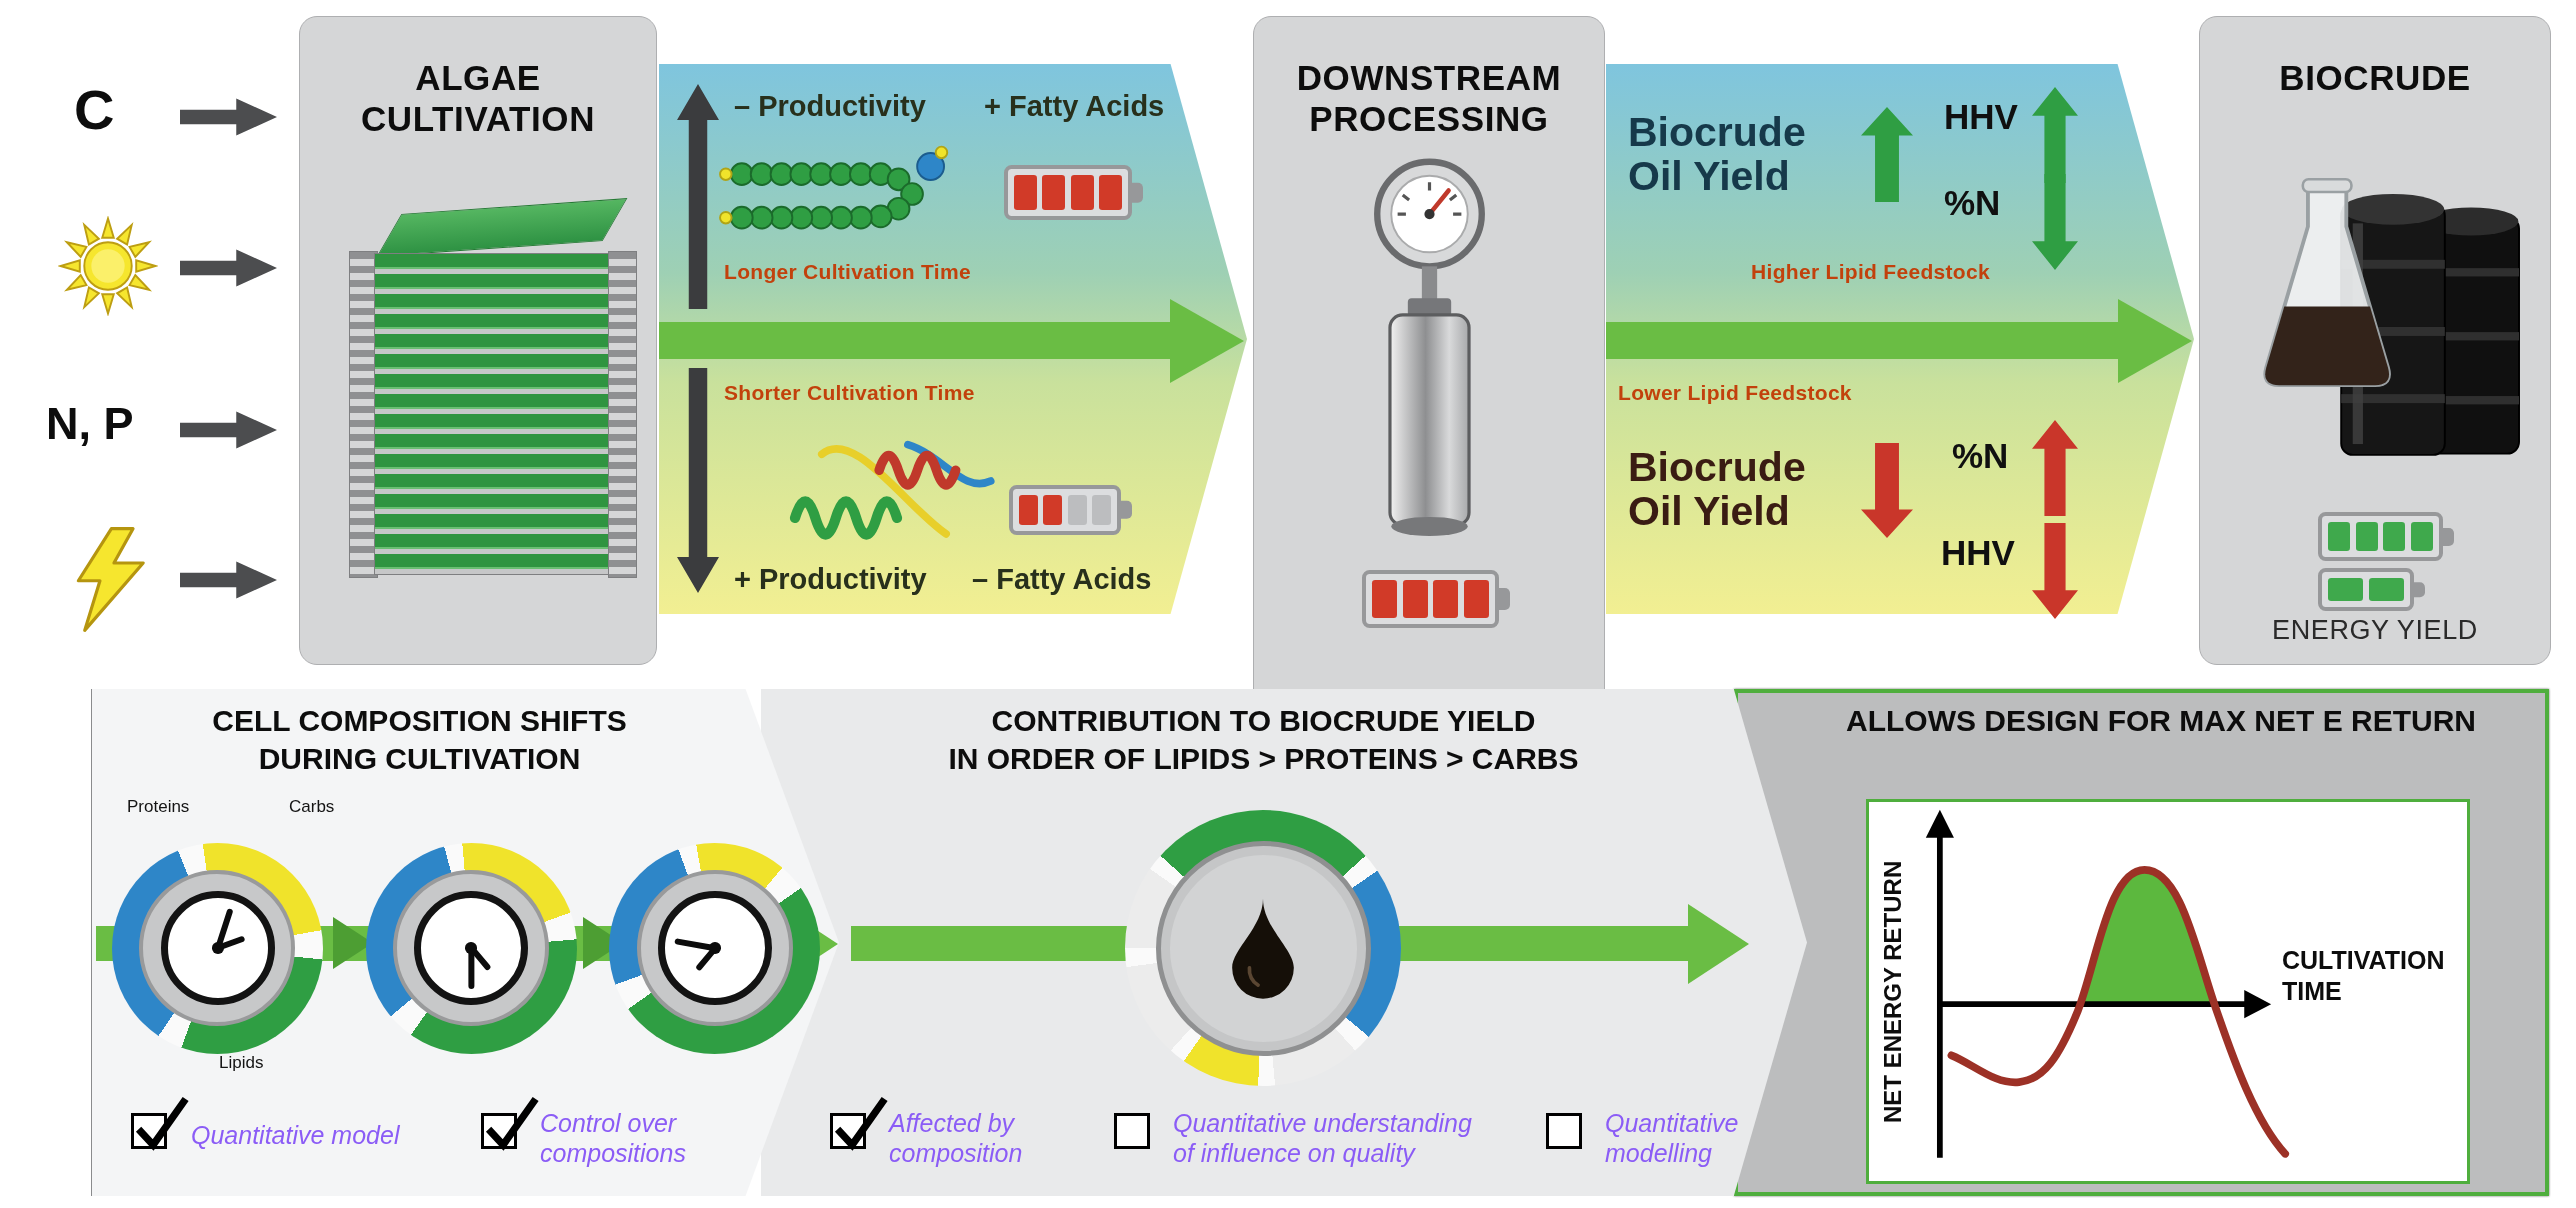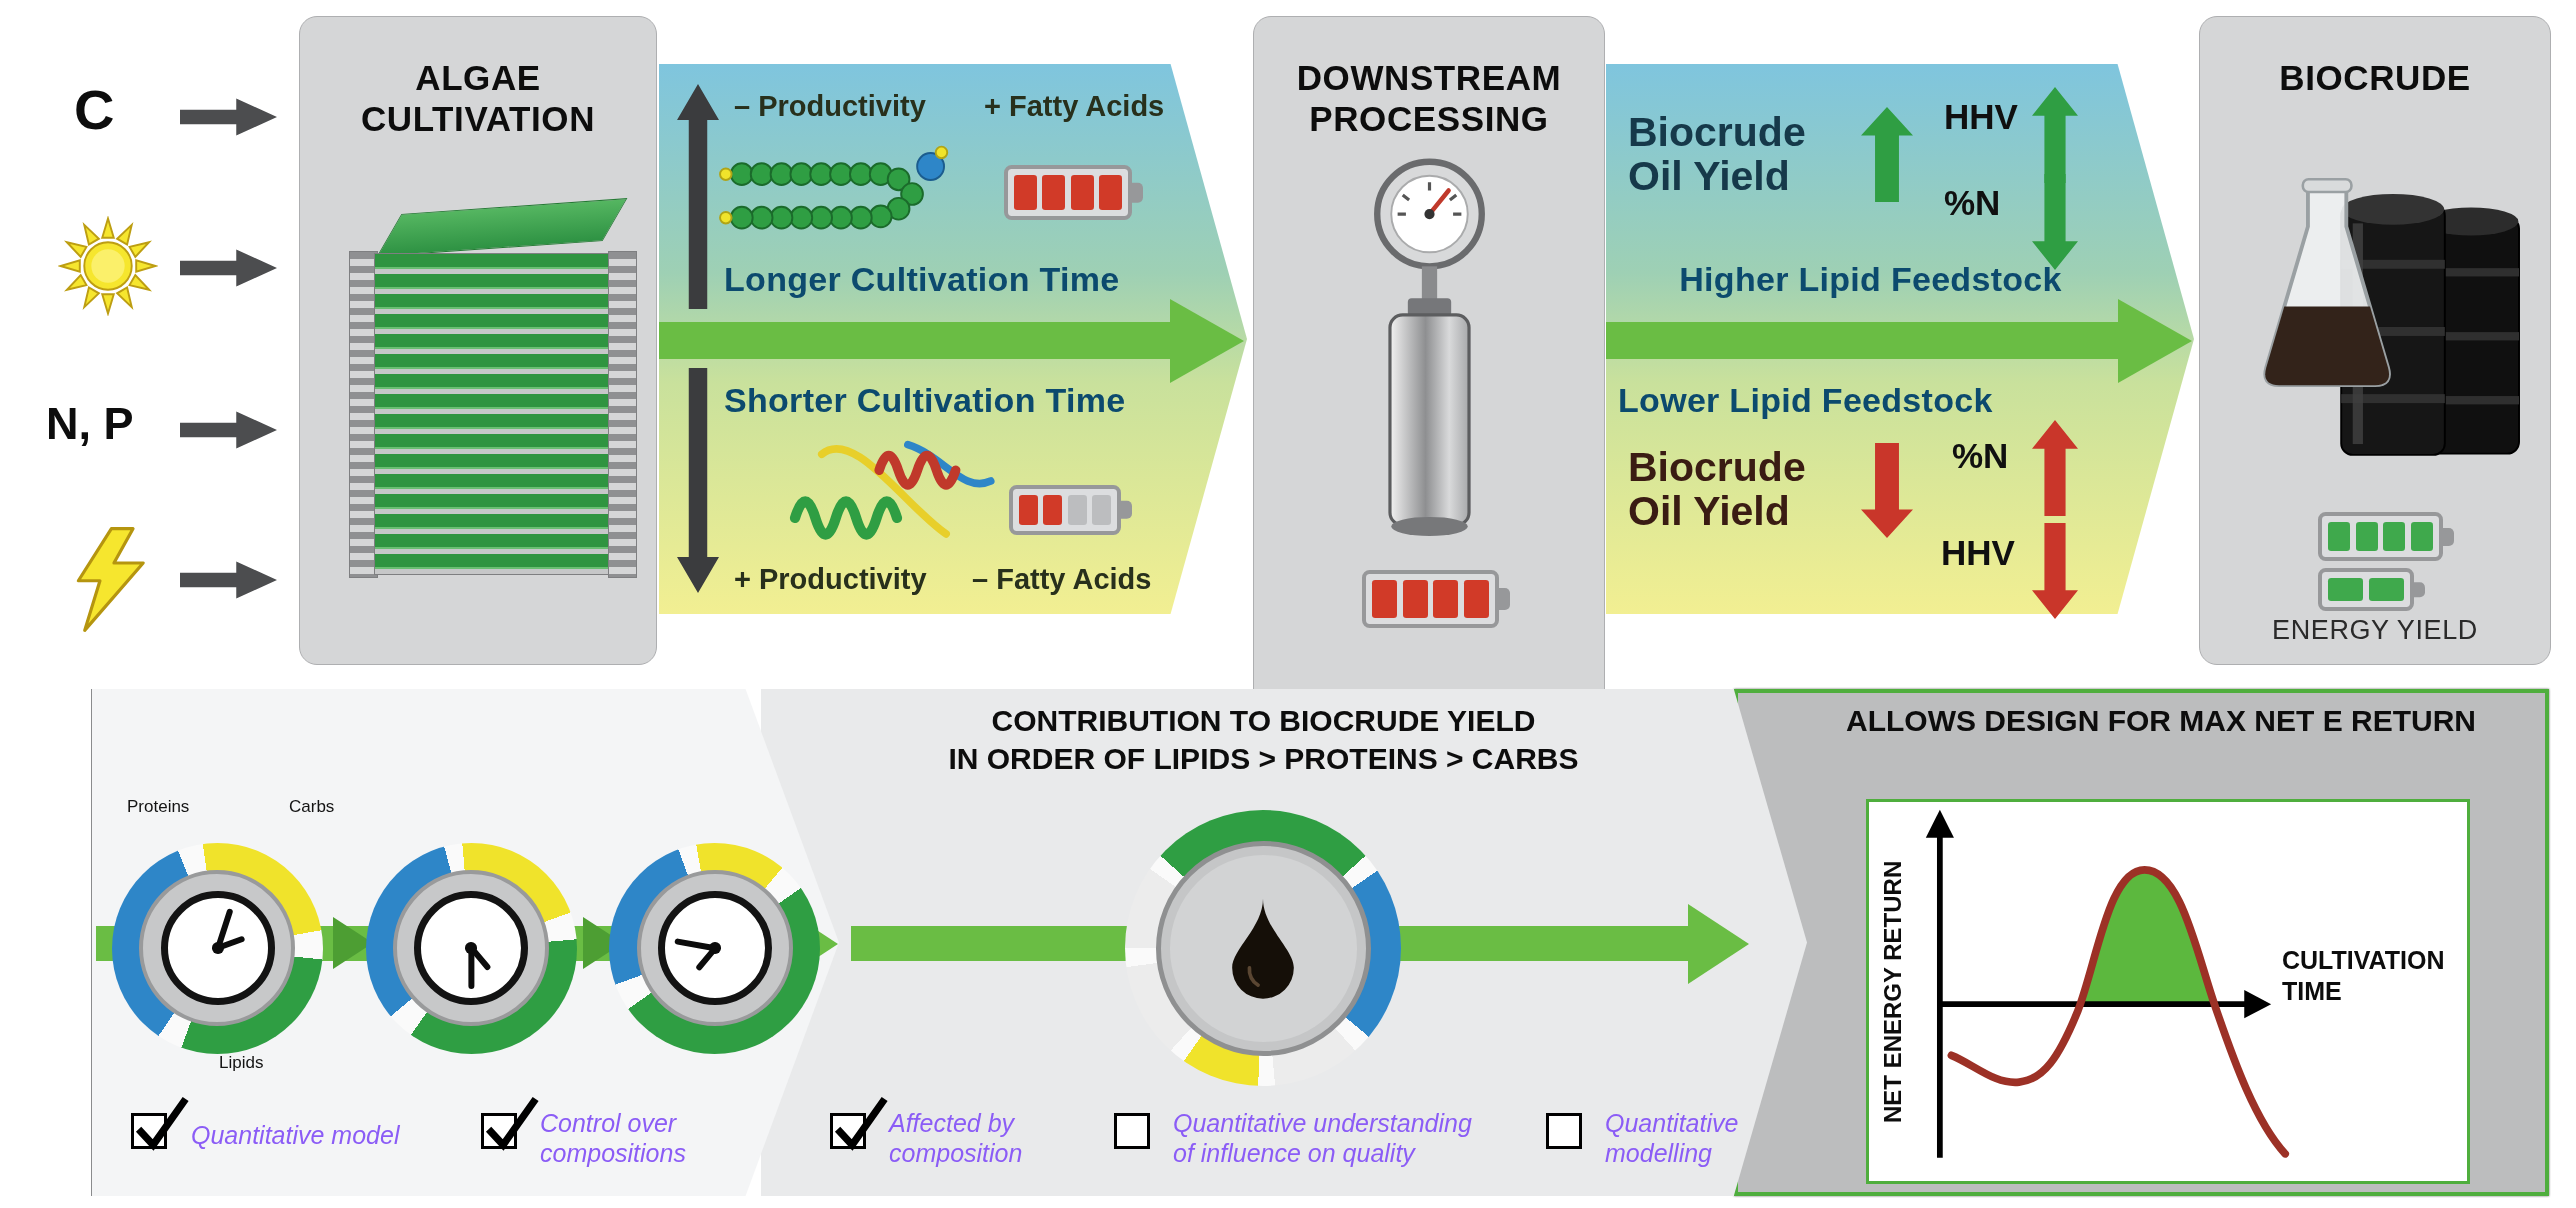--- a/index.html
+++ b/index.html
@@ -20,21 +20,21 @@
   
   .fat-arrow{clip-path:polygon(50% 0,100% 30%,73% 30%,73% 100%,27% 100%,27% 30%,0 30%);}
   .big-black{clip-path:polygon(50% 0,100% 16%,72% 16%,72% 100%,28% 100%,28% 16%,0 16%);background:#3b3c3e;}
   .down{transform:rotate(180deg);}
   .agreen{background:#2f9e43;}
   .ared{background:#c9362a;}
   
   .in-arrow{clip-path:polygon(0 33%,58% 33%,58% 6%,100% 50%,58% 94%,58% 67%,0 67%);background:#4c4d4f;width:97px;height:42px;}
   
   .lbl-olive{font-size:29px;font-weight:bold;color:#28301c;white-space:nowrap;}
-  .lbl-green{font-size:34px;font-weight:bold;color:#0c4a6e;white-space:nowrap;letter-spacing:0.3px;}
+  .lbl-green{font-size:21px;font-weight:bold;color:#c2410c;white-space:nowrap;letter-spacing:0.3px;}
   .lbl-chem{font-size:35px;font-weight:bold;color:#101010;white-space:nowrap;}
   .yield-top{font-size:41px;font-weight:bold;line-height:1.08;color:#16394a;white-space:nowrap;}
   .yield-bot{font-size:41px;font-weight:bold;line-height:1.08;color:#3a1c13;white-space:nowrap;}
   .input-lbl{font-weight:bold;color:#0d0d0d;white-space:nowrap;}
   
   .battery{border:4.5px solid #97989a;background:#dcdddf;border-radius:7.7px;display:flex;gap:5.8px;padding:5.8px;box-sizing:border-box;}
   .battery::after{content:"";position:absolute;right:-14.7px;top:50%;transform:translateY(-50%);width:11px;height:44%;background:#97989a;border-radius:0 5.1px 5.1px 0;}
   .bar{flex:1;border-radius:3.2px;}
   .bar.red{background:#d13a28;}
   .bar.green{background:#3fa94c;}
@@ -276,20 +276,24 @@
   <div class="abs battery" style="left:2318px;top:568px;width:96px;height:43px;">
     <div class="bar green"></div>
       <div class="bar green"></div>
   </div>
   <div class="abs" style="left:2199px;top:615px;width:352px;text-align:center;font-size:27px;color:#2a2a2a;letter-spacing:0.6px;">ENERGY YIELD</div>
 
   <div class="abs panel" style="left:1734px;top:689px;width:815px;height:507px;background:#bcbdbe;border:4.5px solid #4fae3d;filter:drop-shadow(0 0 1.3px #666);"></div>
   <div class="abs panel" style="left:761px;top:689px;width:1046px;height:507px;background:#e9eaeb;clip-path:polygon(0 0,93% 0,100% 50%,93% 100%,0 100%);filter:drop-shadow(1.3px 0 1.3px #888);"></div>
   <div class="abs panel" style="left:91px;top:689px;width:748px;height:507px;background:#f4f5f6;clip-path:polygon(0 0,87.5% 0,100% 50%,87.5% 100%,0 100%);filter:drop-shadow(1.3px 0 1.3px #888);border-left:1.9px solid #8a8b8d;"></div>
 
+  <div class="abs p-title" style="left:106px;top:702px;width:627px;">
+    <div>CELL COMPOSITION SHIFTS</div>
+    <div>DURING CULTIVATION</div>
+  </div>
   <div class="abs small-lbl" style="left:127px;top:797px;">Proteins</div>
   <div class="abs small-lbl" style="left:289px;top:797px;">Carbs</div>
 
   <div class="abs gband" style="left:96px;top:926px;width:681px;height:35px;"></div>
   <div class="abs gnotch" style="left:333px;top:917px;"></div>
   <div class="abs gnotch" style="left:583px;top:917px;"></div>
   <div class="abs ghead-sm" style="left:777px;top:904px;"></div>
 
   <div class="abs ring" style="left:112px;top:843px;width:211px;height:211px;background:conic-gradient(from 0deg,#f0e32b 0deg 80deg,#fafafa 80deg 96deg,#2f9e43 96deg 200deg,#fafafa 200deg 214deg,#2e86c8 214deg 338deg,#fafafa 338deg 352deg,#f0e32b 352deg 360deg);"></div>
   <div class="abs grayring" style="left:139px;top:870px;width:156px;height:156px;"></div>

